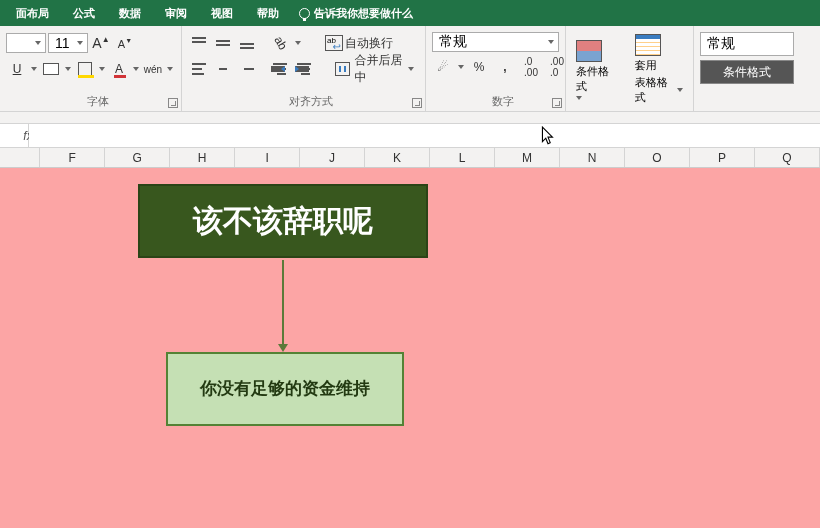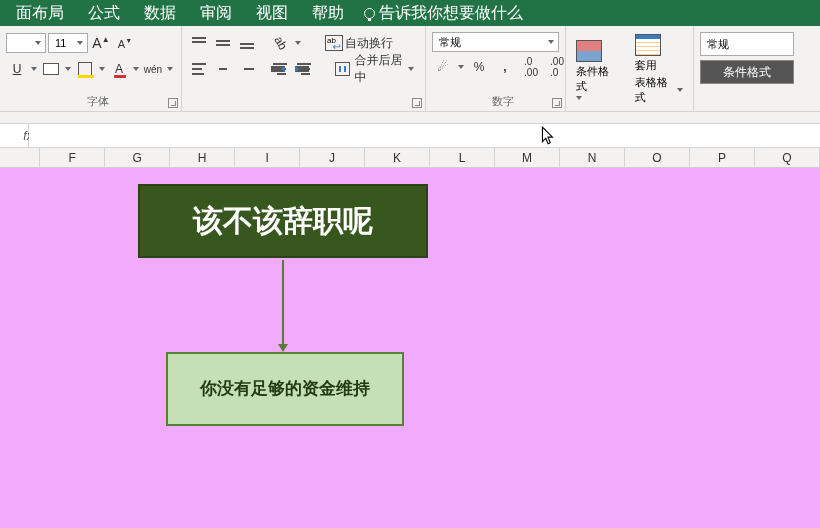--- a/index.html
+++ b/index.html
@@ -1,49 +1,49 @@
 <!DOCTYPE html>
 <html><head>
 <meta charset="utf-8">
 <style>
 * { margin: 0; padding: 0; box-sizing: border-box; font-family: "Microsoft YaHei", Arial, sans-serif; }
 body { width: 820px; height: 528px; background: #fff; overflow: hidden; position: relative; }
 
-.menubar { height: 26px; background: #217346; display: flex; align-items: center; padding-left: 4px; color: #fff; font-size: 16px; }
+.menubar { height: 26px; background: #217346; display: flex; align-items: center; padding-left: 4px; color: #fff; font-size: 11px; font-weight: bold; }
 .menubar .mi { padding: 0 12px; cursor: pointer; }
 .menubar .tell { display: flex; align-items: center; gap: 4px; padding: 0 8px; }
 .bulb { display:inline-block; width:11px; height:11px; border:1px solid #fff; border-radius:50%; position:relative; }
 .bulb:after { content:""; position:absolute; bottom:-3px; left:3px; width:3px; height:3px; background:#fff; }
 
 .ribbon { height: 86px; background: #f3f2f1; border-bottom: 1px solid #d4d4d4; display:flex; position:relative; }
 .group { border-right: 1px solid #d4d4d4; padding: 4px 6px 0 6px; position: relative; height: 100%; }
 .group-label { position:absolute; bottom:2px; left:15px; right:0; text-align:center; font-size:11px; color:#666; }
 .dlaunch { position:absolute; bottom:3px; right:3px; width:10px; height:10px; border:0.5px solid #888; }
 .dlaunch:after { content:""; position:absolute; right:1px; bottom:1px; width:4px; height:4px; border-right:0.5px solid #888; border-bottom:0.5px solid #888; }
 
 .row { display:flex; align-items:center; gap:2px; }
 .btn { display:inline-flex; align-items:center; justify-content:center; min-width:22px; height:22px; cursor:pointer; border:1px solid transparent; }
 .dd { width:8px; display:inline-flex; justify-content:center; }
 .caret { width:0; height:0; border-left:3px solid transparent; border-right:3px solid transparent; border-top:4px solid #666; }
-.sel { height:20px; border:1px solid #ababab; background:#fff; display:flex; align-items:center; font-size:11px; padding:0 4px 0 6px; cursor:pointer; justify-content:space-between; }
+.sel { height:20px; border:1px solid #ababab; background:#fff; display:flex; align-items:center; font-size:14px; padding:0 4px 0 6px; cursor:pointer; justify-content:space-between; }
 
 .biglabel { display:flex; flex-direction:column; align-items:flex-start; font-size:11px; gap:2px; padding:2px 4px; cursor:pointer; }
 
 .stylebox { width:76px; height:48px; border:1px solid #888; background:#eaeaea; display:flex; align-items:center; justify-content:center; font-size:13px; color:#fff; }
 .stylebox.inv { background:#555; }
 
 .formula-bar { height:24px; border-bottom:1px solid #d4d4d4; display:flex; align-items:center; font-size:12px; }
 .fx { width:28px; text-align:center; font-style:italic; color:#555; border-right:1px solid #d4d4d4; height:100%; display:flex; align-items:center; justify-content:center;padding-left:28px; }
 .finput { flex:1; height:100%; border:none; outline:none; padding:0 6px; font-size:12px; }
 
 .col-headers { height:20px; display:flex; background:#f3f2f1; border-bottom:1px solid #ccc; }
 .ch { width:68px; text-align:center; font-size:12px; color:#333; border-right:1px solid #d4d4d4; line-height:20px; }
 .ch:first-child { width:42px; }
 
-.grid { position:relative; height: 360px; background:#f0abfc; }
+.grid { position:relative; height: 360px; background:#fca5a5; }
 .shape-title { position:absolute; left:138px; top:16px; width:290px; height:74px; background:#38571e; border:2px solid #2b4417; display:flex; align-items:center; justify-content:center; color:#fff; font-size:30px; font-weight:bold; }
 .shape-conn { position:absolute; left:282px; top:92px; width:2px; height:90px; background:#5b7a3a; }
 .shape-conn:after { content:""; position:absolute; bottom:-2px; left:-4px; width:0; height:0; border-left:5px solid transparent; border-right:5px solid transparent; border-top:8px solid #5b7a3a; }
 .shape-sub { position:absolute; left:166px; top:184px; width:238px; height:74px; background:#c5e0b4; border:2px solid #548235; display:flex; align-items:center; justify-content:center; color:#233a12; font-size:17px; font-weight:bold; text-align:center; line-height:1.5; }
 
 .cursor { position:absolute; left:540px; top:100px; pointer-events:none; }
 .cursor svg { width:16px; height:20px; }
 
 
 .i-box { width:16px; height:12px; border:1px solid #555; position:relative; }
@@ -221,20 +221,21 @@
         </div>
       <div style="width:14px"></div>
       <div class="btn" style="width:auto;padding:0 4px;gap:4px">
         <span class="merge-ic"></span>
         <span class="chr">合并后居中</span>
         <span class="dd">
             <span class="caret"></span>
           </span>
       </div>
     </div>
+    <div class="group-label">对齐方式</div>
     <div class="dlaunch"></div>
   </div>
 
   <div class="group" style="width:140px">
     <div class="row" style="margin-top:2px">
       <div class="sel" style="width:128px">
         <span>常规</span>
           <span class="caret"></span>
       </div>
     </div>

